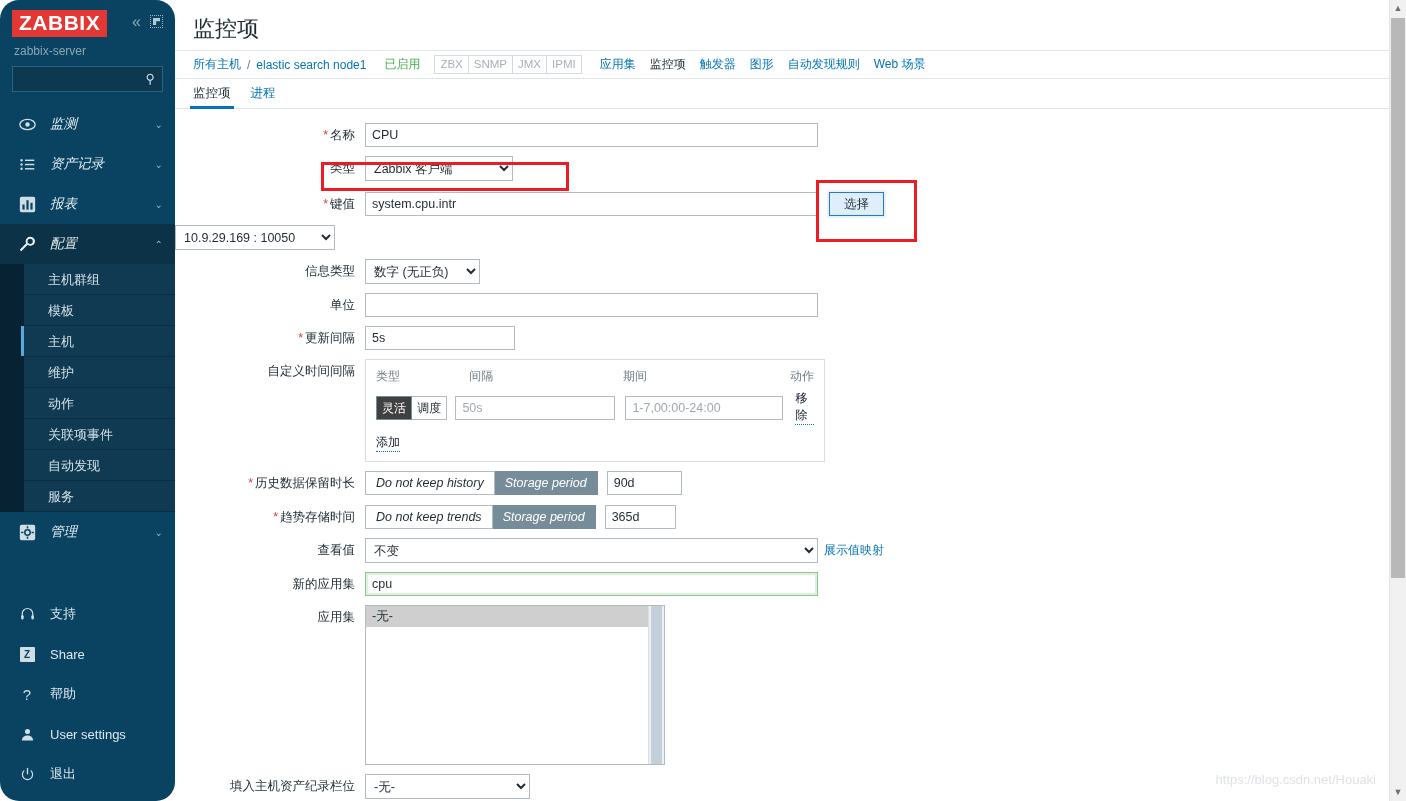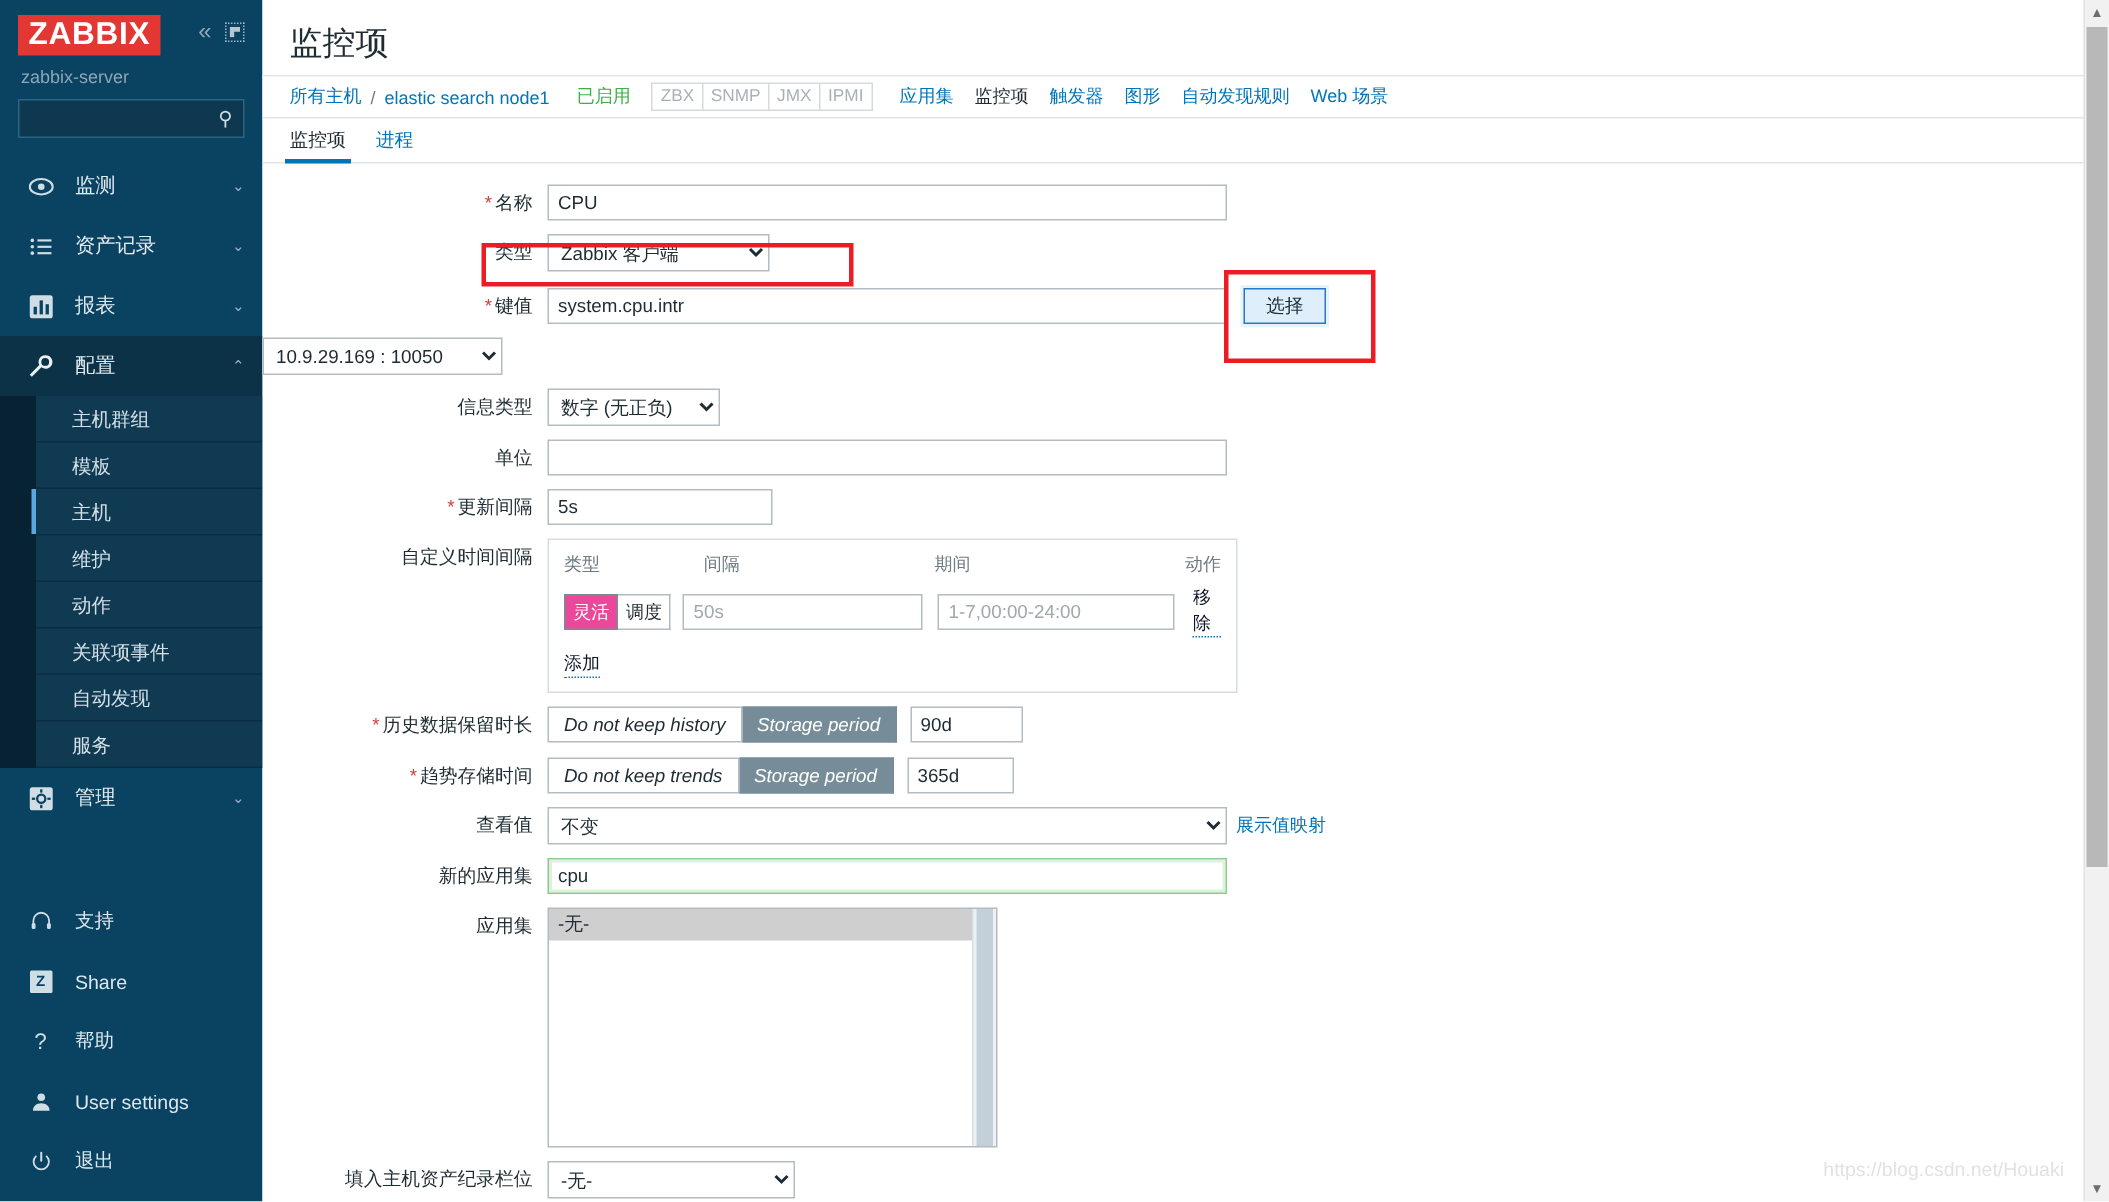--- a/index.html
+++ b/index.html
@@ -8,21 +8,21 @@
     width:1406px; height:801px;
     font-family:"Liberation Sans","DejaVu Sans",sans-serif;
     font-size:12px; color:#1f2c33; background:#fff;
     overflow:hidden; position:relative;
   }
   .app { display:flex; width:1406px; height:801px; }
 
   
   .sidebar {
     width:175px; flex:0 0 175px; height:801px;
-    background:#0a4362; color:#ced8dd; position:relative;
+    background:#0a4362; color:#ced8dd; position:relative;border-radius:19px;
   }
   .sb-top { padding:10px 12px 0 12px; display:flex; align-items:flex-start; }
   .logo {
     background:#e33734; color:#fff; font-weight:bold; font-size:21px;
     letter-spacing:.5px; padding:1px 7px 2px 7px; line-height:24px;
     font-family:"Liberation Sans",sans-serif;
   }
   .sb-icons { margin-left:auto; display:flex; gap:9px; padding-top:5px; }
   .sb-ic { color:#8fa8b8; font-size:14px; line-height:14px; cursor:pointer; }
   .collapse-ic { font-size:16px; }
@@ -43,21 +43,21 @@
   .sb-search .mag { position:absolute; right:20px; top:5px; color:#cfdde5; font-size:13px; }
 
   .nav-item {
     display:flex; align-items:center; height:40px; padding:0 12px 0 16px;
     color:#e3ebf0; font-size:13.5px; cursor:pointer; position:relative;
   }
   .nav-item .ni-ic {
     width:22px; flex:0 0 22px; margin-right:12px; display:flex;
     align-items:center; justify-content:center; color:#cfdde5;
   }
-  .nav-item .ni-label { flex:1; }
+  .nav-item .ni-label { flex:1;font-style:italic; }
   .nav-item .chev { color:#9db6c5; font-size:10px; }
   .nav-item.expanded { background:#0c3247; }
   .sub-wrap { background:#072232; }
   .sub-item {
     display:block; height:31px; line-height:31px;
     margin-left:24px; padding-left:24px;
     color:#d3e0e8; font-size:13px; cursor:pointer;
     background:#0f3a52; border-bottom:1px solid #0a2d42;
     position:relative;
   }
@@ -135,21 +135,21 @@
     width:460px;
   }
   .ih { display:flex; font-size:12px; color:#6f7c84; margin-bottom:5px; }
   .ih .c1{width:100px;} .ih .c2{width:165px;} .ih .c3{width:165px;} .ih .c4{width:40px;text-align:right;}
   .irow { display:flex; align-items:center; }
   .seg { display:flex; width:92px; margin-right:8px; }
   .seg b {
     flex:1; text-align:center; font-weight:normal; font-size:12px; height:24px;
     line-height:23px; border:1px solid #b3bcc2; cursor:pointer; background:#fff;
   }
-  .seg b.on { background:#ec4899; color:#fff; border-color:#768d99; }
+  .seg b.on { background:#404040; color:#fff; border-color:#768d99; }
   .seg b+b { border-left:none; }
   .lnk { color:#0f172a; cursor:pointer; border-bottom:1px dotted #0275b8; font-size:12px; }
   .add-lnk { display:inline-block; margin-top:9px; }
 
   
   .seg2 { display:flex; }
   .seg2 b {
     font-weight:normal; font-size:12.5px; height:24px; line-height:23px;
     padding:0 10px; border:1px solid #b3bcc2; cursor:pointer; background:#fff;font-style:italic;
   }

